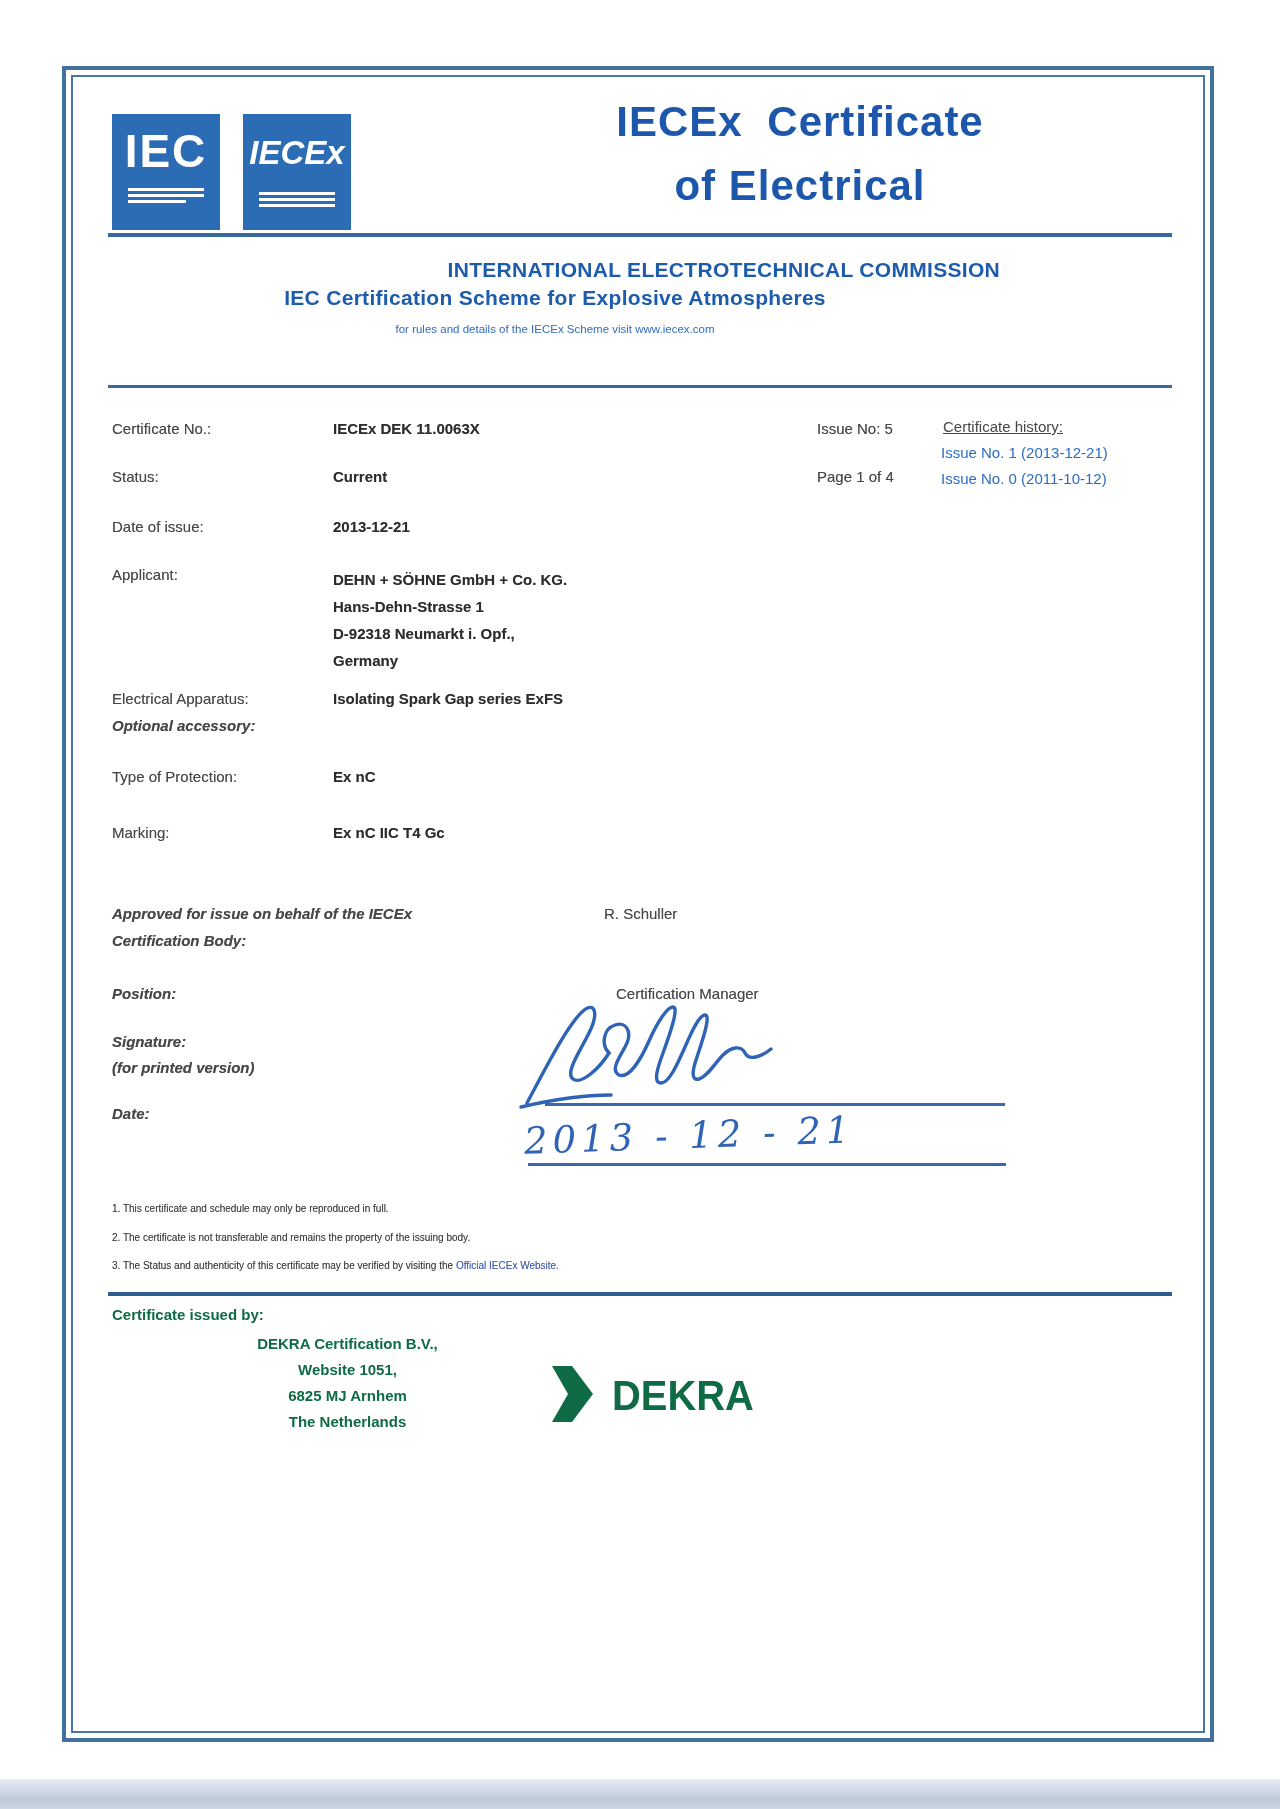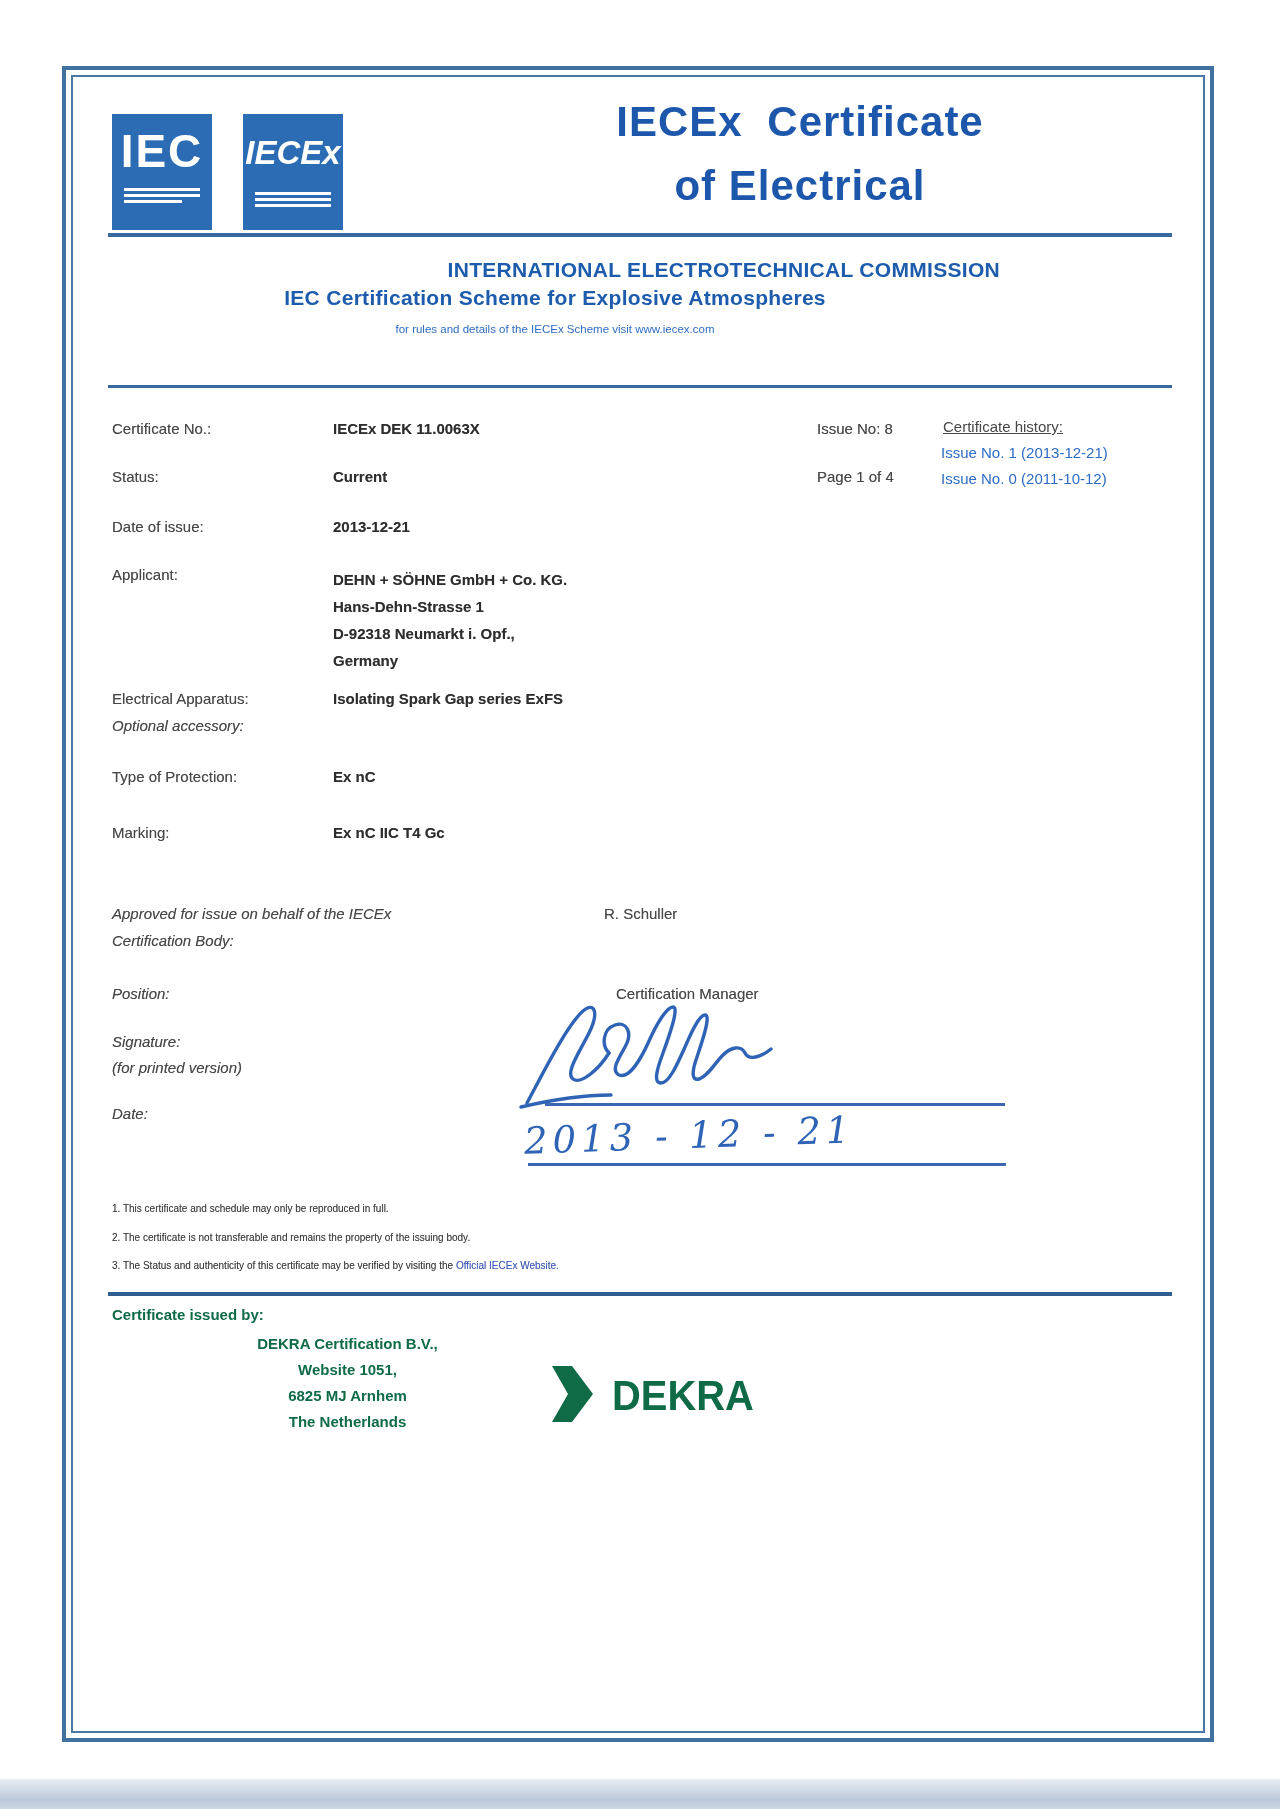--- a/index.html
+++ b/index.html
@@ -9,39 +9,39 @@
     background:#ffffff; overflow:hidden;
     font-family:"Liberation Sans", sans-serif; color:#3f3f3f;
   }
   .abs { position:absolute; }
 
   
   .frame { left:62px; top:66px; width:1152px; height:1676px; border:4px solid #40719f; }
   .frame-inner { position:absolute; inset:5px; border:2px solid #4a77a3; }
 
   
-  .logo-box { width:100px; height:116px; background:#2b6cb5; color:#ffffff; text-align:center; }
+  .logo-box { width:108px; height:116px; background:#2b6cb5; color:#ffffff; text-align:center; }
   .logo-iec-text { font-size:46px; font-weight:bold; letter-spacing:2px; line-height:74px; }
   .logo-iecex-text { font-size:33px; font-weight:bold; font-style:italic; line-height:78px; }
   .logo-bars { margin:0 auto; width:76px; }
   .logo-bars div { height:3px; background:#ffffff; margin-bottom:3px; }
 
   .hrule { background:#38699f; }
   .title-block { text-align:center; color:#1d57ab; font-weight:bold; }
   .title-l1 { font-size:42px; word-spacing:12px; letter-spacing:1px; }
   .title-l2 { font-size:42px; margin-top:16px; letter-spacing:1px; }
 
   .commission { text-align:center; color:#1d5cad; }
   .commission .c1 { font-size:21px; font-weight:bold; letter-spacing:.3px;text-align:right; }
   .commission .c2 { font-size:21px; font-weight:bold; margin-top:4px; letter-spacing:.3px; }
   .commission .c3 { font-size:11.5px; margin-top:13px; color:#2f6cc0; }
 
   
   .lbl { font-size:15px; color:#474747; text-shadow:0 0 .5px rgba(40,40,40,.45); }
-  .lbl.it { font-style:italic; }
+  .lbl.it { font-style:italic;font-weight:bold; }
   .val { font-size:15px; font-weight:bold; color:#2d2d2d; text-shadow:0 0 .5px rgba(40,40,40,.4); }
   .val.med { font-weight:600; }
   .bluetxt { font-size:15px; color:#2d6cc4; }
   .hist-label { font-size:15px; color:#474747; text-decoration:underline; }
   .addr div { line-height:27px; }
 
   .note { font-size:10px; color:#3c3c3c; text-shadow:0 0 .5px rgba(40,40,40,.4); }
   .weblink { color:#3d5ec6; cursor:pointer; }
 
   .green { color:#0e6b45; }
@@ -92,21 +92,21 @@
   <div class="abs commission" style="left:110px; top:258px; width:890px;">
     <div class="c1">INTERNATIONAL ELECTROTECHNICAL COMMISSION</div>
     <div class="c2">IEC Certification Scheme for Explosive Atmospheres</div>
     <div class="c3">for rules and details of the IECEx Scheme visit www.iecex.com</div>
   </div>
 
   <div class="abs hrule" style="left:108px; top:385px; width:1064px; height:3px;"></div>
 
   <div class="abs lbl" style="left:112px; top:420px;">Certificate No.:</div>
   <div class="abs val med" style="left:333px; top:420px;">IECEx DEK 11.0063X</div>
-  <div class="abs lbl" style="left:817px; top:420px;">Issue No: 8</div>
+  <div class="abs lbl" style="left:817px; top:420px;">Issue No: 5</div>
   <div class="abs hist-label" style="left:943px; top:418px;">Certificate history:</div>
   <div class="abs bluetxt" style="left:941px; top:444px;">Issue No. 1 (2013-12-21)</div>
   <div class="abs bluetxt" style="left:941px; top:470px;">Issue No. 0 (2011-10-12)</div>
 
   <div class="abs lbl" style="left:112px; top:468px;">Status:</div>
   <div class="abs val med" style="left:333px; top:468px;">Current</div>
   <div class="abs lbl" style="left:817px; top:468px;">Page 1 of 4</div>
 
   <div class="abs lbl" style="left:112px; top:518px;">Date of issue:</div>
   <div class="abs val" style="left:333px; top:518px;">2013-12-21</div>

